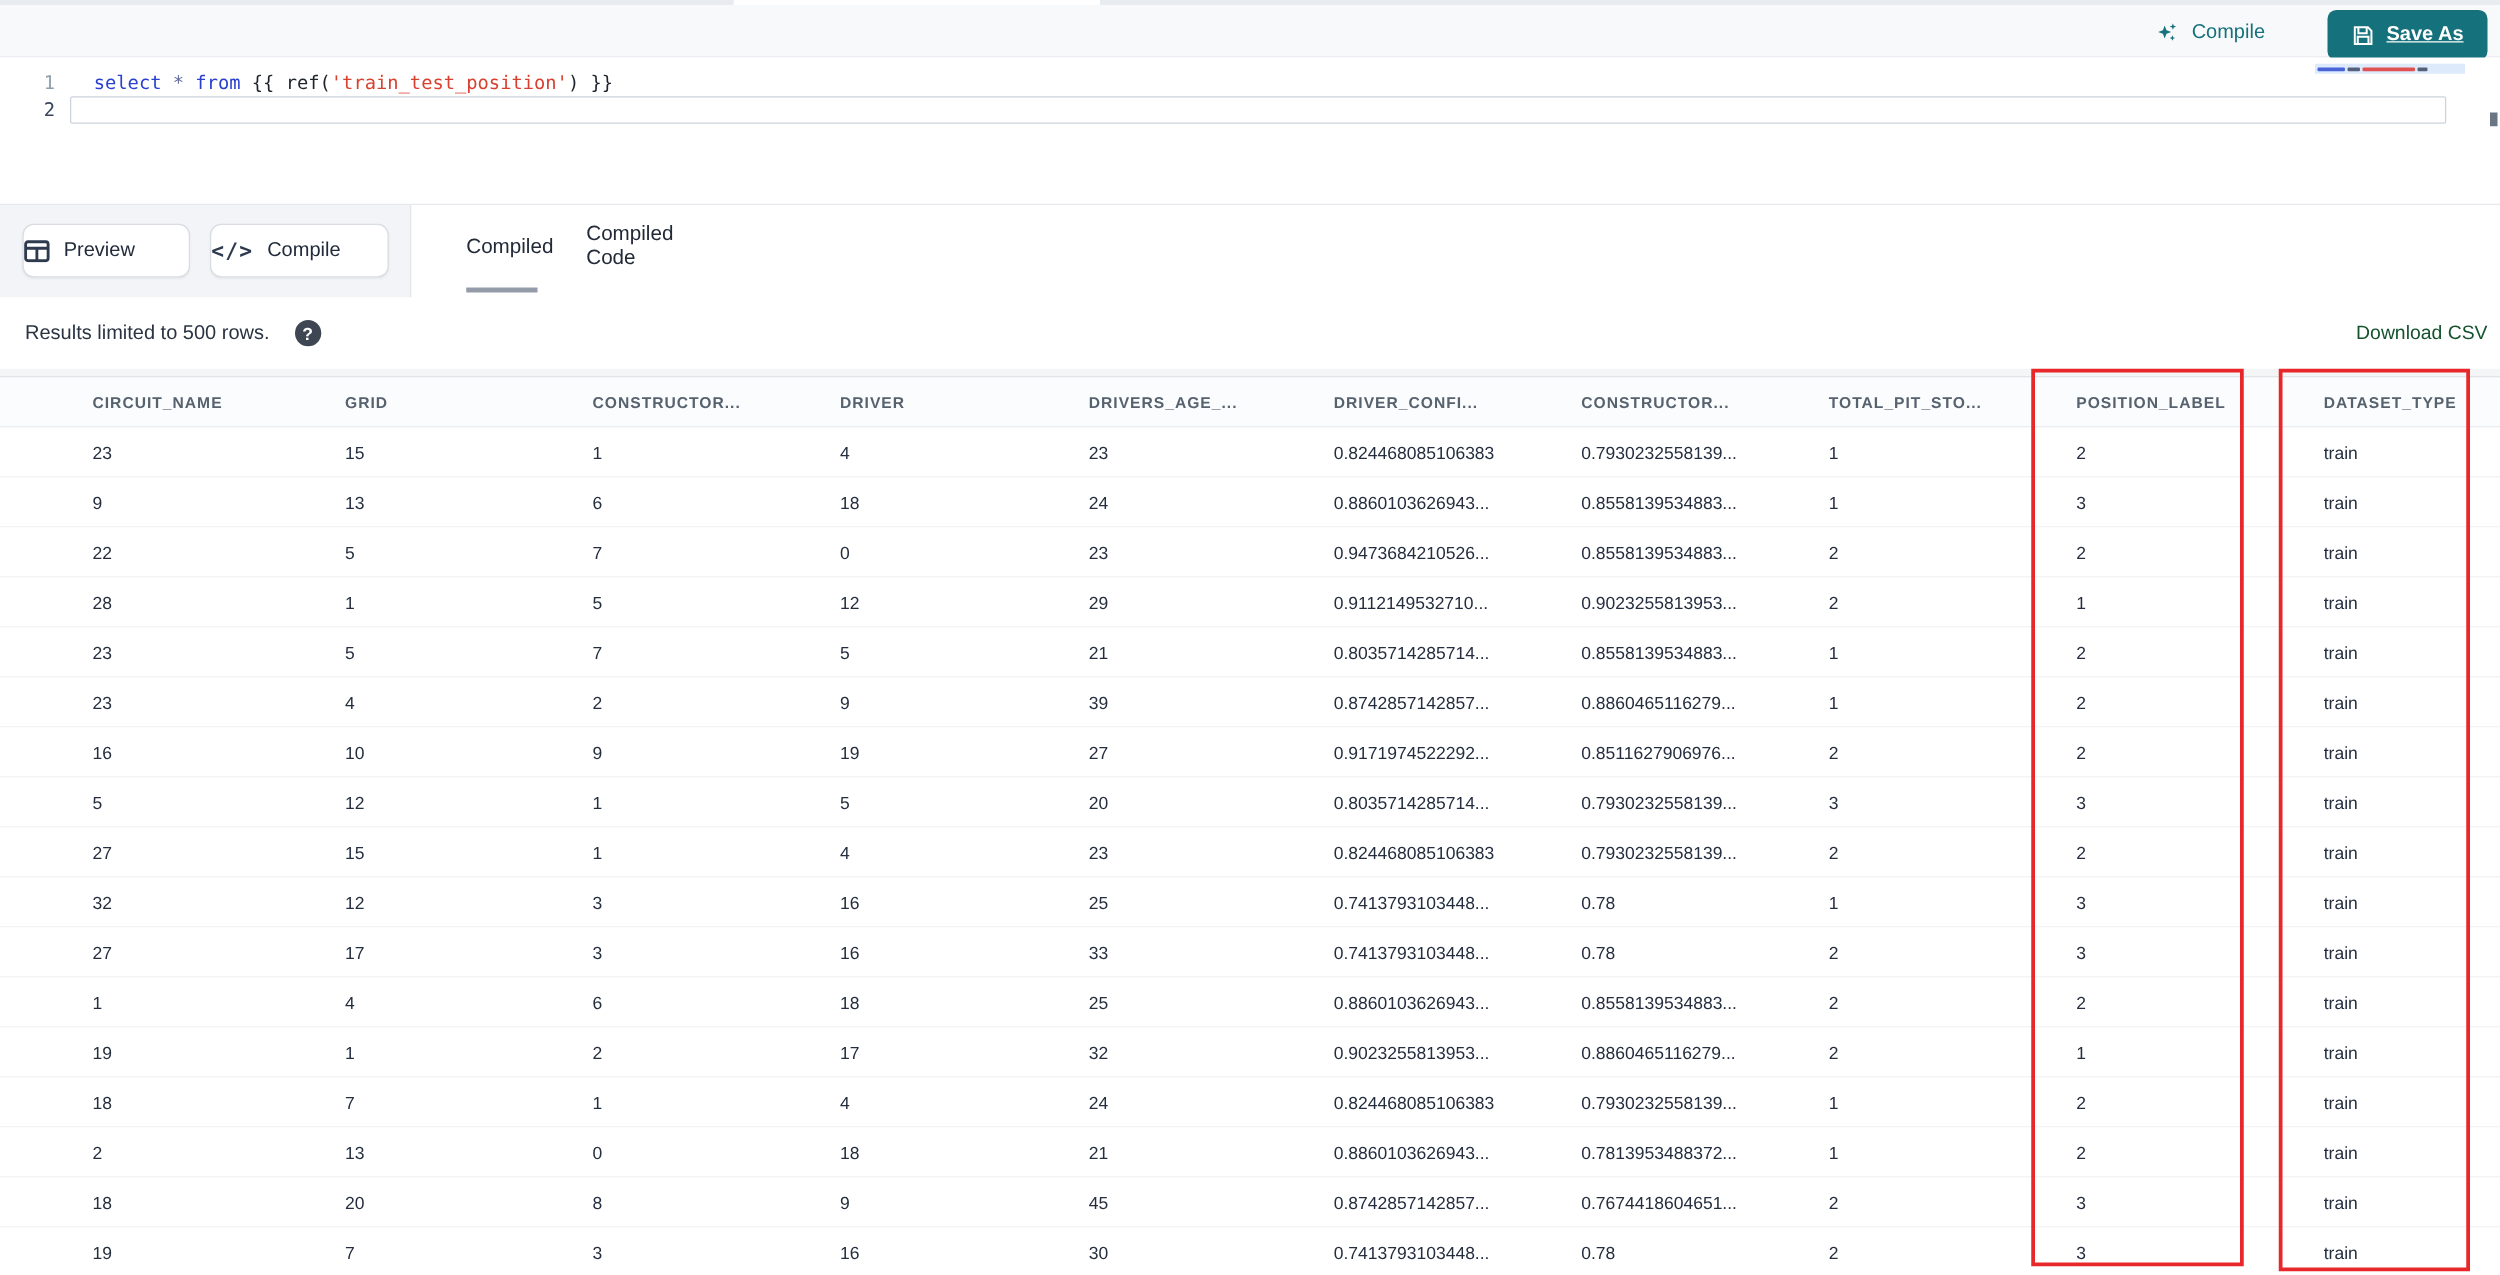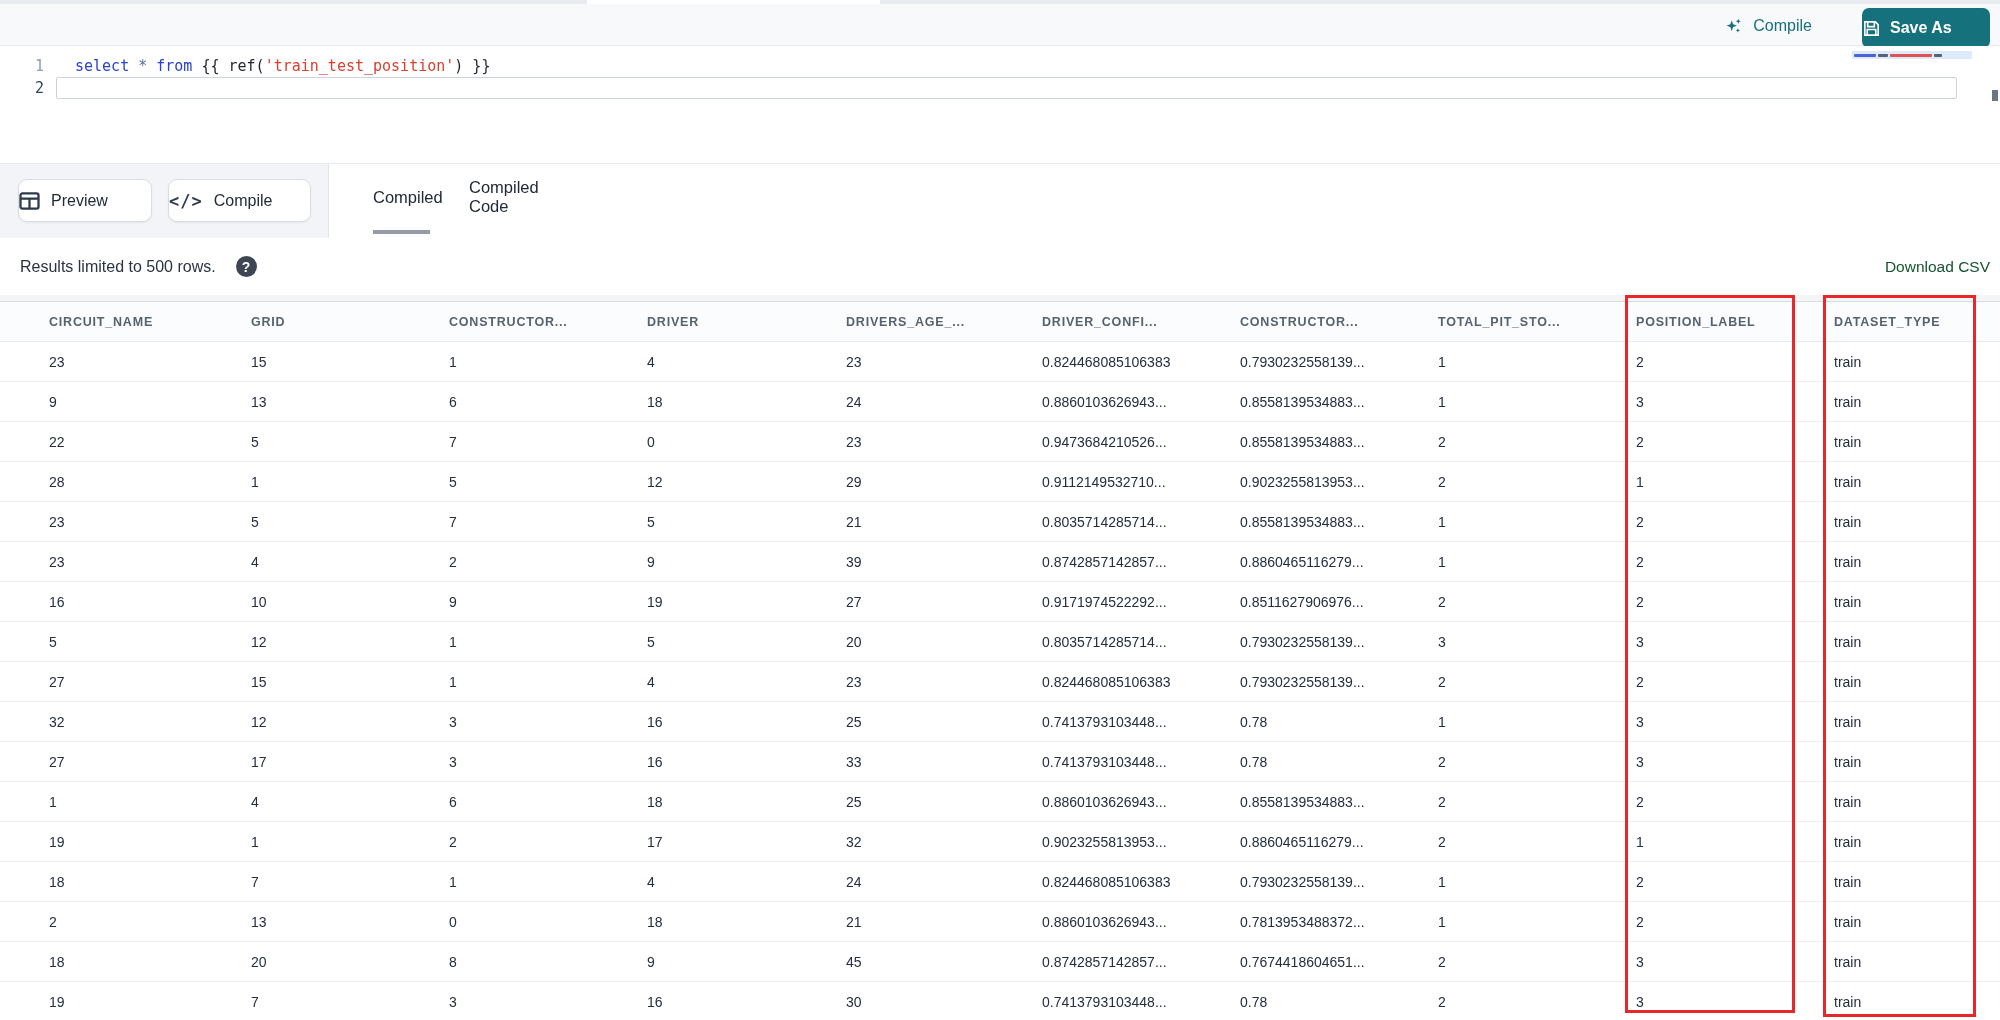--- a/index.html
+++ b/index.html
@@ -17,22 +17,22 @@
     background:#f8f9fb; border-bottom:1px solid #e8eaee;
   }
   .format-btn {
     position:absolute; right:188px; top:7px; height:30px;
     display:flex; align-items:center; gap:9px; cursor:pointer;
     color:#15717b; font-size:16px;
   }
   .saveas-btn {
     position:absolute; right:10px; top:4px; width:128px; height:40px;
     background:#15717b; border:none; border-radius:7px; cursor:pointer;
-    display:flex; align-items:center; justify-content:flex-start; gap:9px;
-    color:#ffffff; font-size:16px; font-weight:bold;
+    display:flex; align-items:center; justify-content:center; gap:9px;
+    color:#ffffff; font-size:16px; font-weight:bold;text-decoration:underline;
   }
   
   .editor {
     position:absolute; left:0; top:46px; width:2000px; height:118px;
     background:#ffffff; border-bottom:1px solid #e7e9ed;
     font-family:"DejaVu Sans Mono", monospace; font-size:15px;
   }
   .code-line { position:absolute; left:0; height:22px; display:flex; align-items:center; width:100%; }
   .gutter { width:44px; text-align:right; padding-right:0; color:#8fa0ac; font-size:15px; flex:none; }
   .gutter.active { color:#37455a; }
@@ -81,21 +81,21 @@
   .limit-note { position:absolute; left:20px; top:0; height:57px; display:flex; align-items:center; gap:20px; font-size:16px; color:#2a3342; }
   .help-icon {
     width:21px; height:21px; border-radius:50%; background:#3f4653; color:#ffffff;
     font-size:14px; font-weight:bold; display:flex; align-items:center; justify-content:center; cursor:pointer;
   }
   .download-link { position:absolute; right:10px; top:0; height:57px; display:flex; align-items:center; font-size:15.5px; color:#14532d; cursor:pointer; }
   .pre-table-strip { position:absolute; left:0; top:295px; width:2000px; height:6px; background:#f4f5f7; }
   
   .rtable { position:absolute; left:0; top:301px; width:2000px; border-top:1px solid #d9dce1; background:#ffffff; }
   .trow {
-    display:grid; height:40px; padding-left:49px; align-items:center;
+    display:grid; height:40px; padding-left:74px; align-items:center;
     grid-template-columns:202px 198px 198px 199px 196px 198px 198px 198px 198px 1fr;
     border-bottom:1px solid #eef0f2; background:#ffffff;
   }
   .trow.thead { background:#fbfcfd; border-bottom:1px solid #e6e8ec; }
   .th { font-size:12.5px; font-weight:bold; letter-spacing:0.8px; color:#57626f; }
   .td { font-size:14px; color:#242e3f; }
   
   .hl-box { position:absolute; border:3px solid #e8272b; background:transparent; pointer-events:none; }
   .hl-position { left:1625px; top:295px; width:170px; height:718px; }
   .hl-dataset { left:1823px; top:295px; width:153px; height:722px; }

